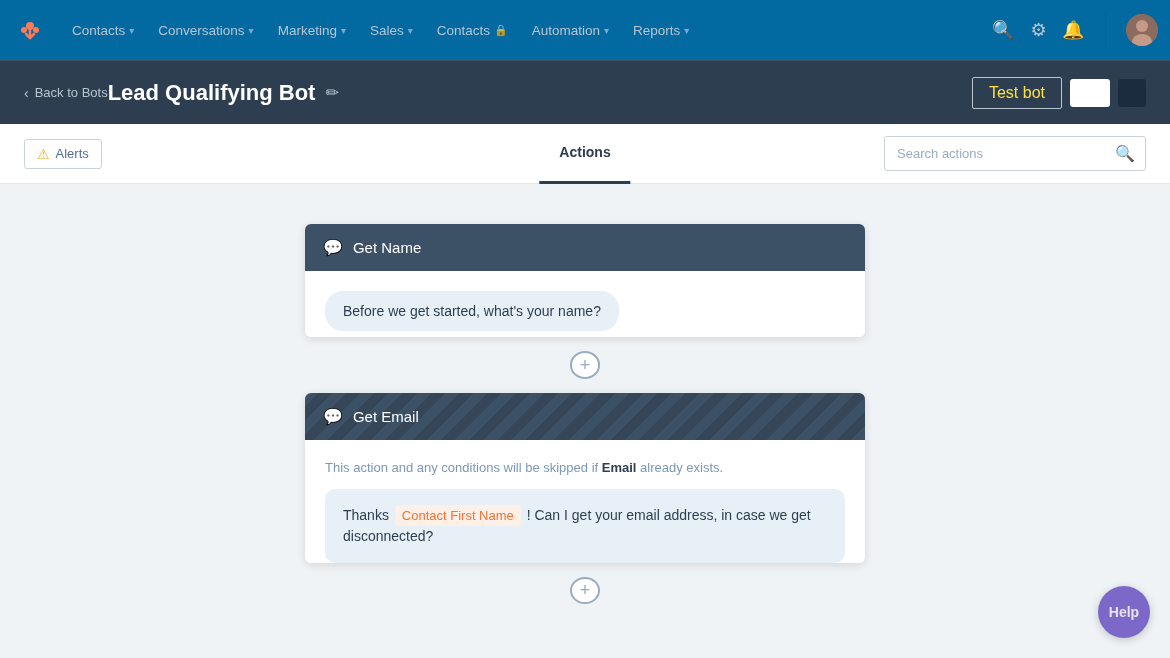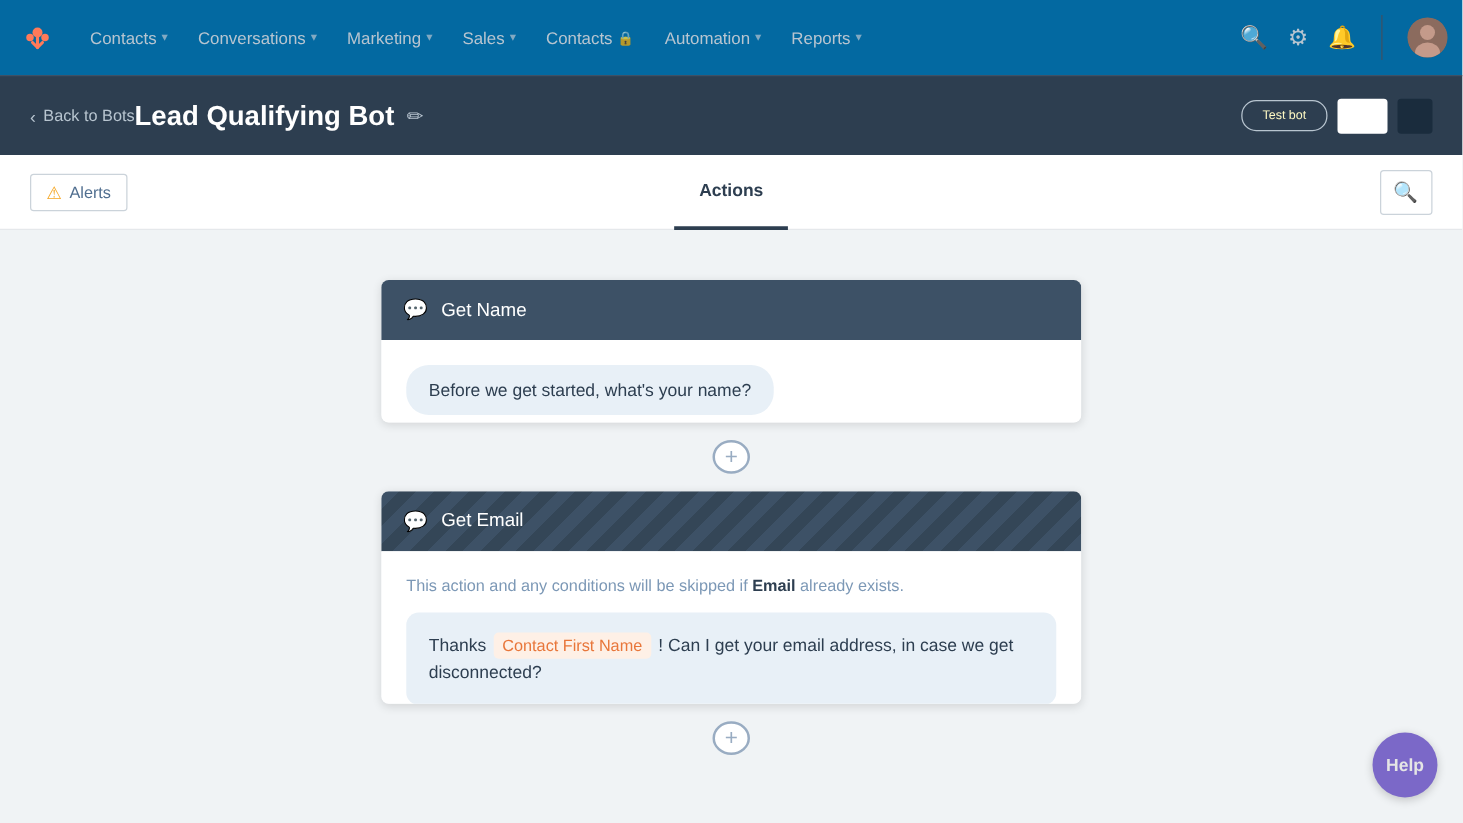--- a/index.html
+++ b/index.html
@@ -69,24 +69,24 @@
       font-size: 22px;
       font-weight: 600;
     }
     .edit-icon { color: #b8c5d0; font-size: 16px; cursor: pointer; }
     .sub-nav-right {
       display: flex; align-items: center; gap: 8px;
     }
     .test-bot-btn {
       background: transparent;
       border: 1px solid #b8c5d0;
-      color: #fef9c3;
+      color: #fde047;
       padding: 6px 16px;
-      border-radius: 12px;
-      font-size: 10px;
+      border-radius: 2px;
+      font-size: 16px;
       cursor: pointer;
     }
     .toggle-white {
       width: 40px; height: 28px; background: #fff; border-radius: 3px;
       display: flex; align-items: center; justify-content: center;
     }
     .toggle-dark {
       width: 28px; height: 28px; background: #1a2c3d; border-radius: 3px;
       display: flex; align-items: center; justify-content: center;
     }
@@ -346,20 +346,21 @@
     <span>Alerts</span>
   </button>
 
   <div class="tabs-center">
     <div class="tab active">
       <span>Actions</span>
     </div>
   </div>
 
   <div class="search-box" style="margin-left: auto;">
+    <input class="search-input" type="text" placeholder="Search actions" style="">
     <button class="search-btn">
       <span>🔍</span>
     </button>
   </div>
 </div>
 
 <div class="canvas">
 
   <div class="bot-card">
     <div class="card-header">

